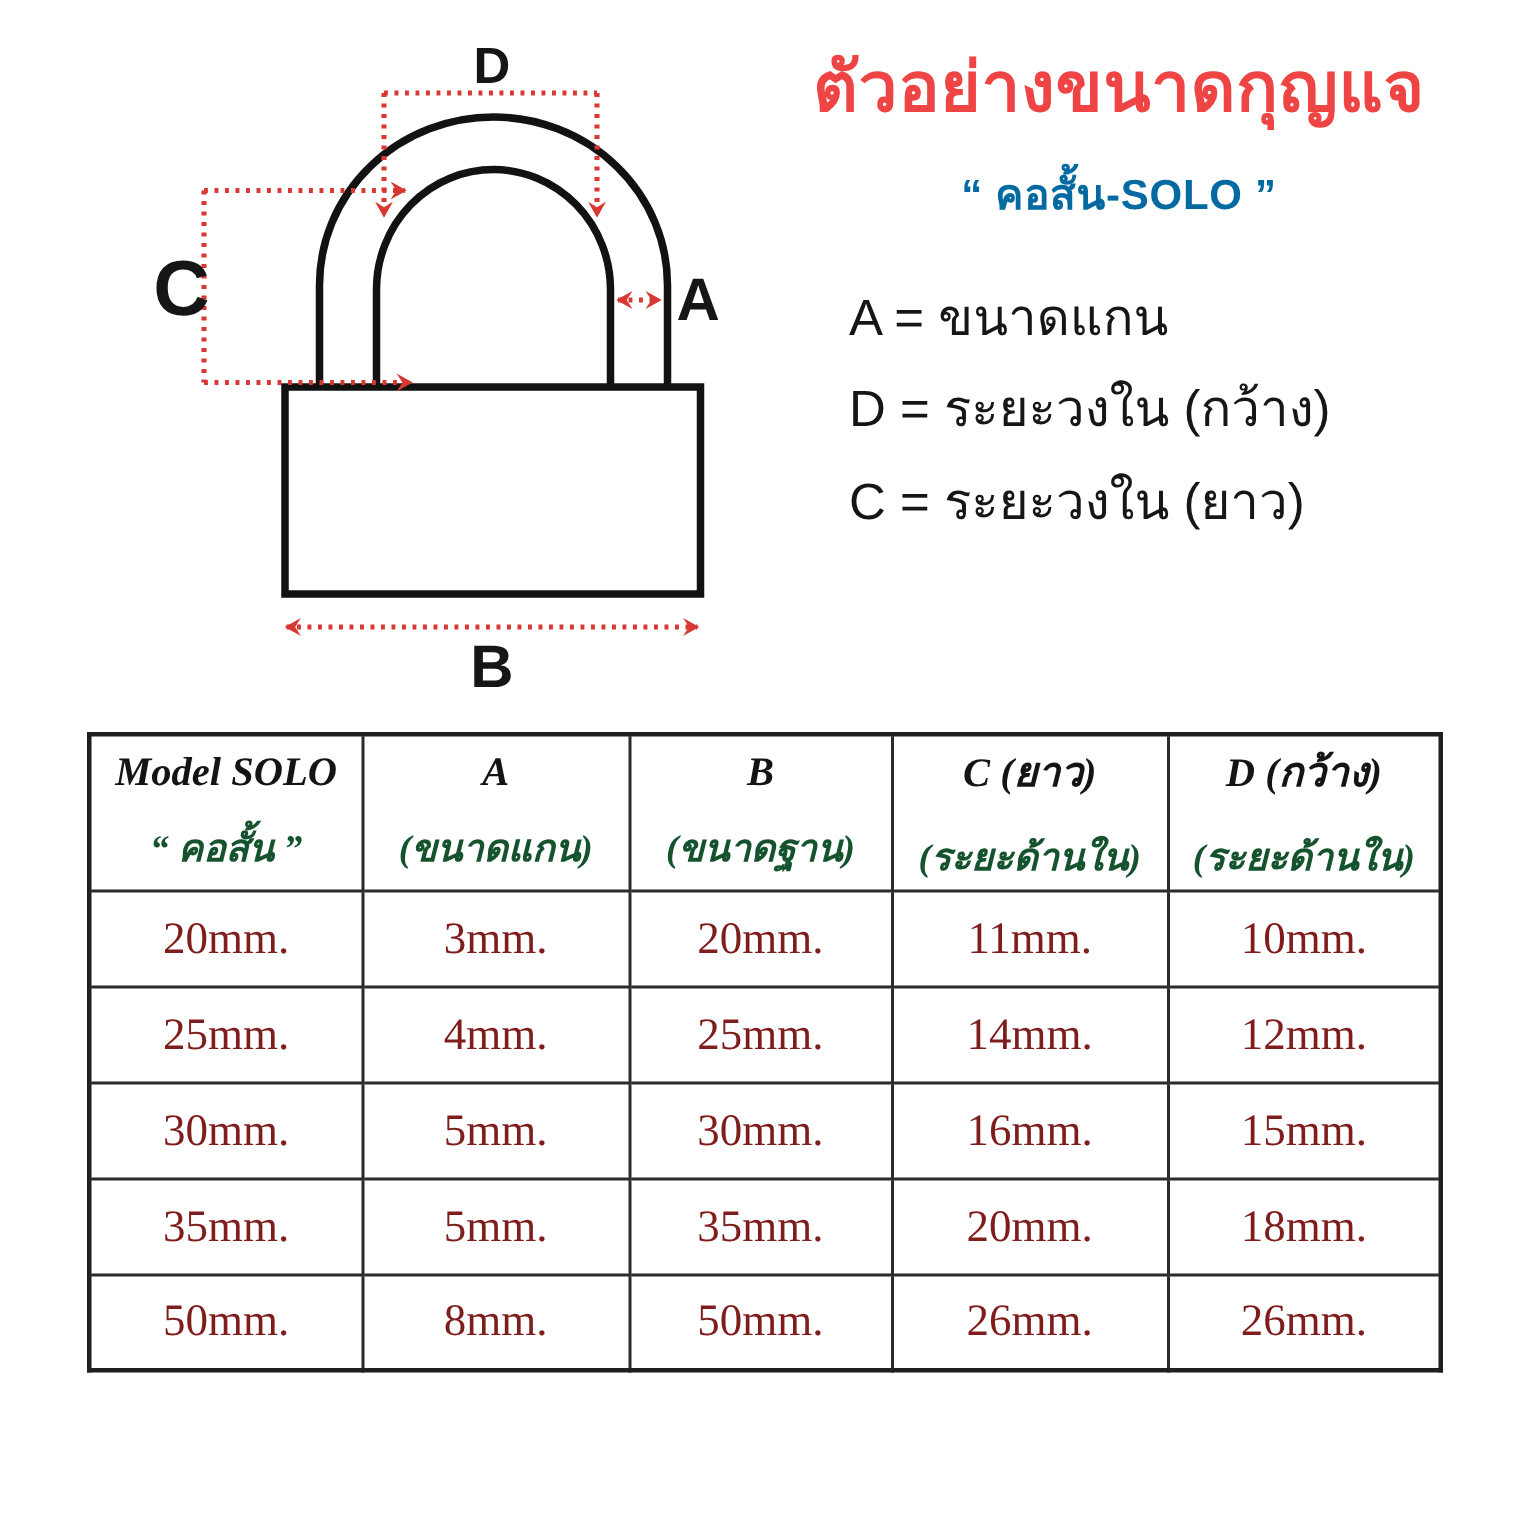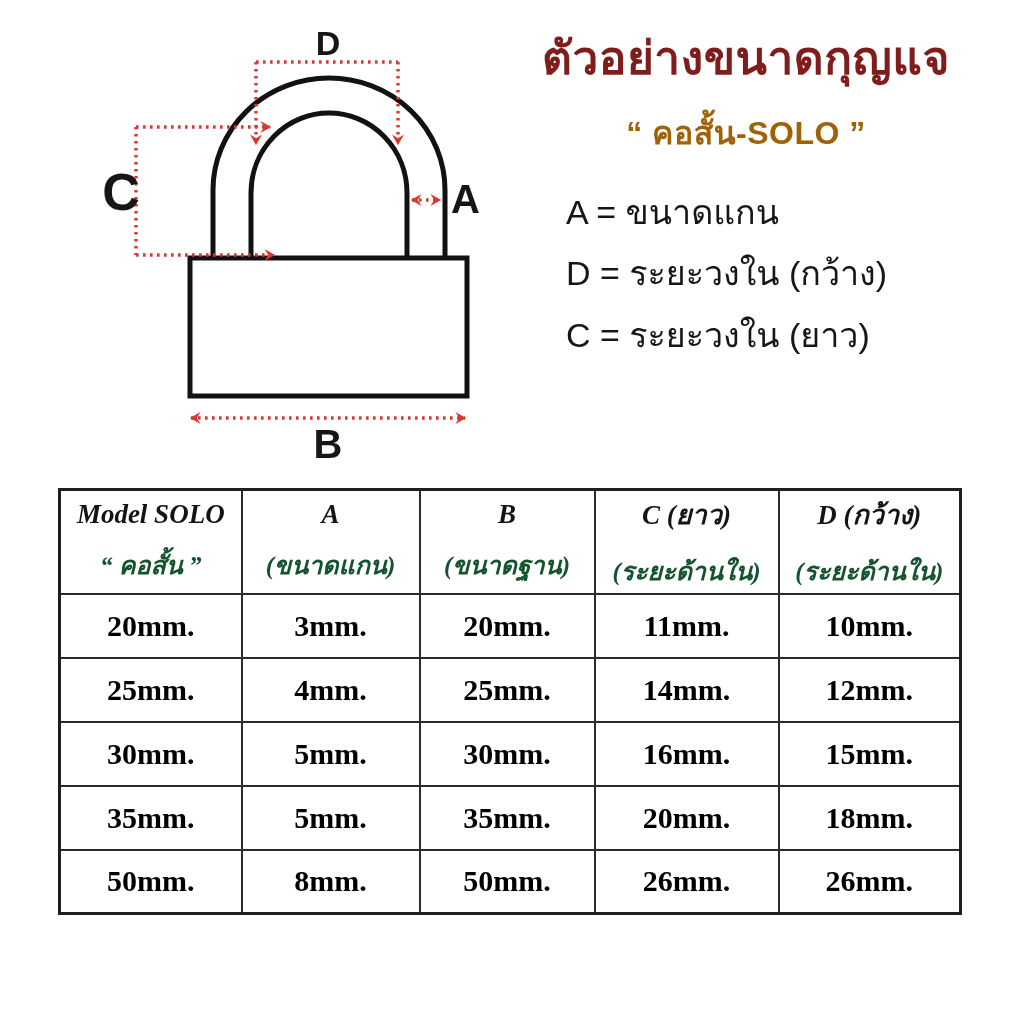--- a/index.html
+++ b/index.html
@@ -22,25 +22,25 @@
     font-family: "Liberation Sans", "DejaVu Sans", sans-serif;
     font-weight: 700; fill: #161616;
   }
 
   
   .title-block {
     position: absolute; left: 500px; top: 32px; width: 492px;
     text-align: center;
   }
   .title {
-    font-size: 46px; font-weight: 600; color: #7f1d1d;
+    font-size: 46px; font-weight: 600; color: #ef4444;
     line-height: 1.15; letter-spacing: 0.5px;
   }
   .subtitle {
-    font-size: 32px; font-weight: 600; color: #a16207;
+    font-size: 28px; font-weight: 600; color: #0369a1;
     margin-top: 22px; letter-spacing: 0.5px; text-align: center;
   }
 
   
   .legend { position: absolute; left: 566px; top: 192px; }
   .legend-item {
     font-size: 34px; font-weight: 400; color: #161616;
     line-height: 1.22; margin-bottom: 20px; white-space: nowrap;
   }
 
@@ -51,21 +51,21 @@
     border-collapse: collapse; table-layout: fixed;
     font-family: "Liberation Serif", "DejaVu Serif", serif;
     text-align: center;
     border: 3px solid #1f1f1f;
   }
   .spec-table th, .spec-table td { border: 2px solid #2b2b2b; padding: 0; }
   .spec-table thead tr { height: 104px; font-style: italic; }
   .spec-table tbody tr { height: 64px; }
   .th-l1 { font-size: 27px; font-weight: 700; color: #141414; margin-bottom: 15px; }
   .th-l2 { font-size: 25px; font-weight: 700; color: #14532d; }
-  .spec-table td { font-size: 30px; font-weight: 700; color: #000000; }
+  .spec-table td { font-size: 30px; font-weight: 400; color: #7f1d1d; }
 </style>
 </head>
 <body>
 
 <div class="stage">
 
   <svg class="diagram" viewBox="0 0 470 465" xmlns="http://www.w3.org/2000/svg">
     <defs>
       <marker id="dimArrow" viewBox="0 0 10 10" markerWidth="12" markerHeight="12" refX="8" refY="5" orient="auto-start-reverse" markerUnits="userSpaceOnUse">
         <path d="M0,0 L9,5 L0,10 L3.2,5 Z" fill="#d83832"></path>

